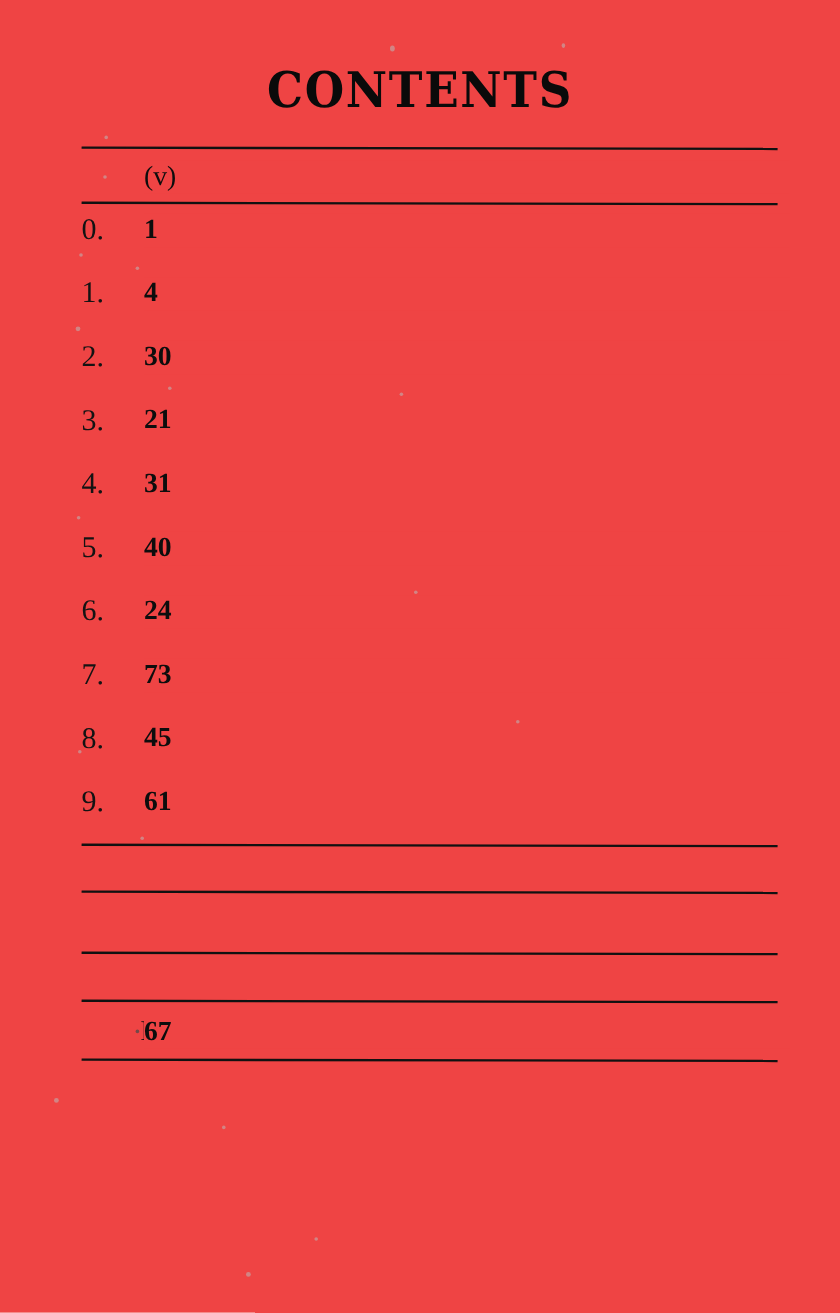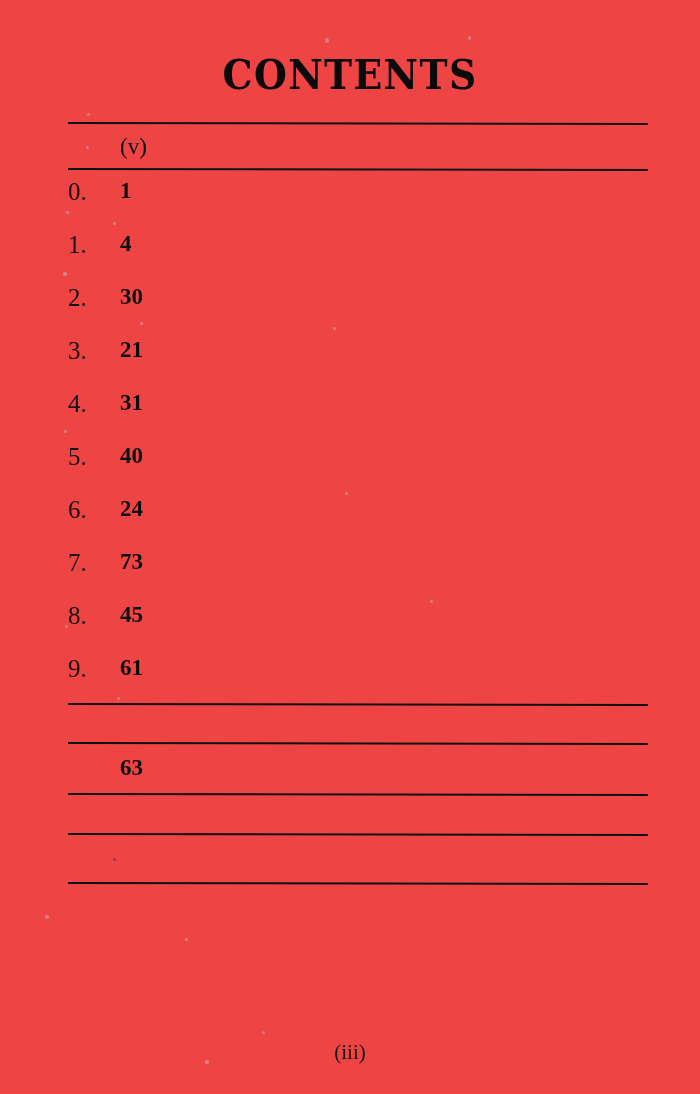--- a/index.html
+++ b/index.html
@@ -190,34 +190,33 @@
 
   <div class="row" style="top:655px;">
     <span class="num">9.</span>
     <span class="title">Sequences in Metric Spaces</span>
     <span class="page">61</span>
   </div>
 
   <div class="rule skew" style="top:703px;"></div>
   <div class="rule skew" style="top:742px;"></div>
 
-  <div class="row section" style="top:755px;">
-    <span class="title">PROBLEMS</span>
-    <span class="page">63</span>
-  </div>
 
   <div class="rule skew" style="top:793px;"></div>
 
   <div class="rule skew" style="top:833px;"></div>
 
+  <div class="row section hints" style="top:847px;">
+    <span class="title">Hints and Answers to Problems</span>
+    <span class="page">67</span>
+  </div>
   <div class="speck" style="left:113px; top:858px;"></div>
 
   <div class="rule skew" style="top:882px;"></div>
 
-  <div class="folio">(iii)</div>
 
   <div class="noise" style="left:325px; top:38px;  width:4px; height:5px;"></div>
   <div class="noise" style="left:468px; top:36px;  width:3px; height:4px;"></div>
   <div class="noise" style="left:87px;  top:113px; width:3px; height:3px;"></div>
   <div class="noise" style="left:86px;  top:146px; width:3px; height:3px;"></div>
   <div class="noise" style="left:66px;  top:211px; width:3px; height:3px;"></div>
   <div class="noise" style="left:113px; top:222px; width:3px; height:3px;"></div>
   <div class="noise" style="left:63px;  top:272px; width:4px; height:4px;"></div>
   <div class="noise" style="left:140px; top:322px; width:3px; height:3px;"></div>
   <div class="noise" style="left:333px; top:327px; width:3px; height:3px;"></div>

